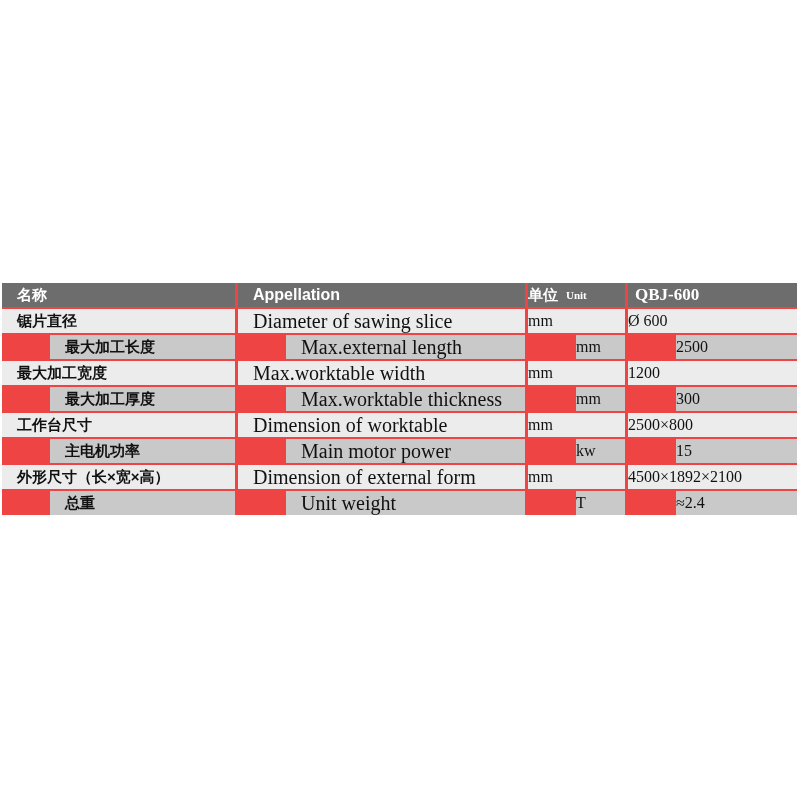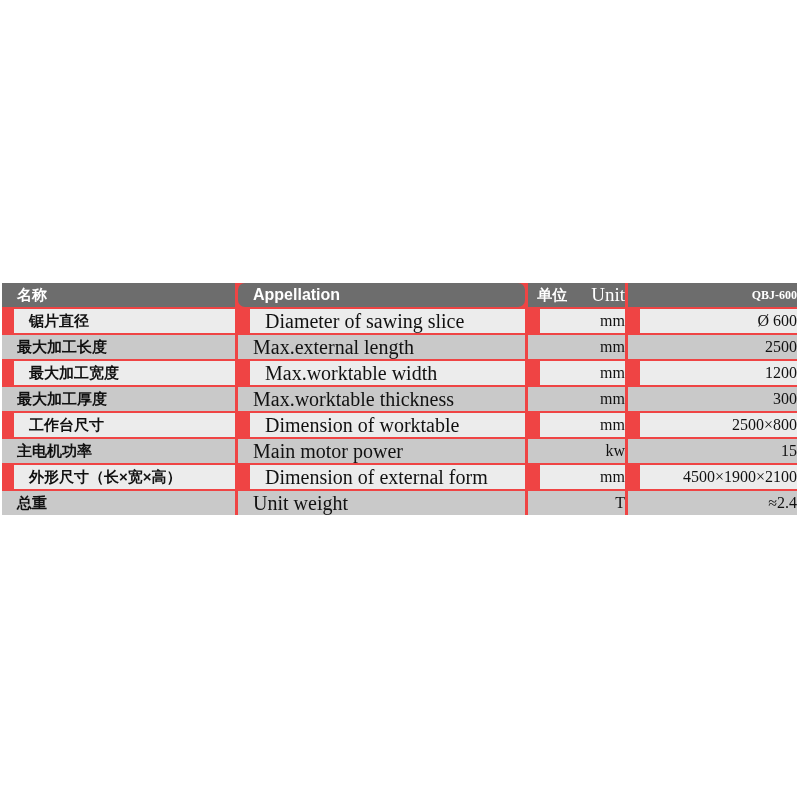--- a/index.html
+++ b/index.html
@@ -43,51 +43,51 @@
   }
   .col-appel {
     padding-left: 15px;
     font-family: "Liberation Serif", serif;
     font-size: 20px;
     justify-content: flex-start;
   }
   .col-unit, .col-value {
     font-family: "Liberation Serif", serif;
     font-size: 16px;
-    justify-content: flex-end;
+    justify-content: flex-start;
     text-align: center;
   }
   
-  .light { background: var(--row-light, #ececec); margin-left: 12px; }
-  .dark  { background: var(--row-dark, #c9c9c9); }
+  .light { background: var(--row-light, #ececec); }
+  .dark  { background: var(--row-dark, #c9c9c9); margin-left: 48px; }
   
   .th {
     background: var(--header-bg, #6d6d6d);
     color: var(--header-text, #ffffff);
     font-weight: bold;
   }
   .th.col-appel {
     font-family: "Liberation Sans", sans-serif;
     font-size: 16px;
-    border-radius: 7px;
   }
   .th.col-value {
     font-family: "Liberation Serif", serif;
-    font-size: 12px;
+    font-size: 17px;
+    padding-left: 7px;
   }
   .th .unit-cn {
     font-family: "Liberation Sans", sans-serif;
     font-size: 15px;
     font-weight: bold;
   }
   .th .unit-en {
     font-family: "Liberation Serif", serif;
-    font-size: 19px;
-    font-weight: normal;
-    margin-left: 24px;
+    font-size: 11px;
+    font-weight: bold;
+    margin-left: 8px;
   }
 </style>
 </head>
 <body>
 
 <div class="spec-table">
 
   <div class="row">
     <div class="cell th col-name">名称</div>
     <div class="cell th col-appel">Appellation</div>
@@ -137,21 +137,21 @@
     <div class="cell dark col-name">主电机功率</div>
     <div class="cell dark col-appel">Main motor power</div>
     <div class="cell dark col-unit">kw</div>
     <div class="cell dark col-value">15</div>
   </div>
 
   <div class="row">
     <div class="cell light col-name">外形尺寸（长×宽×高）</div>
     <div class="cell light col-appel">Dimension of external form</div>
     <div class="cell light col-unit">mm</div>
-    <div class="cell light col-value">4500×1900×2100</div>
+    <div class="cell light col-value">4500×1892×2100</div>
   </div>
 
   <div class="row">
     <div class="cell dark col-name">总重</div>
     <div class="cell dark col-appel">Unit weight</div>
     <div class="cell dark col-unit">T</div>
     <div class="cell dark col-value">≈2.4</div>
   </div>
 
 </div>

